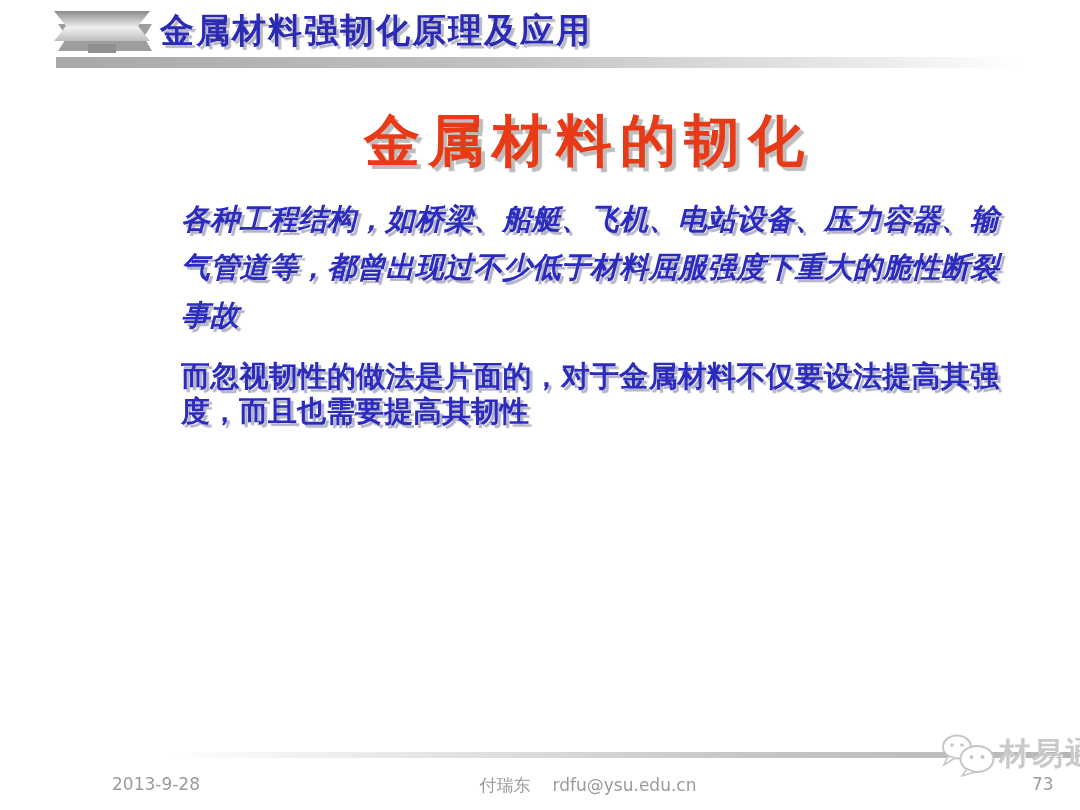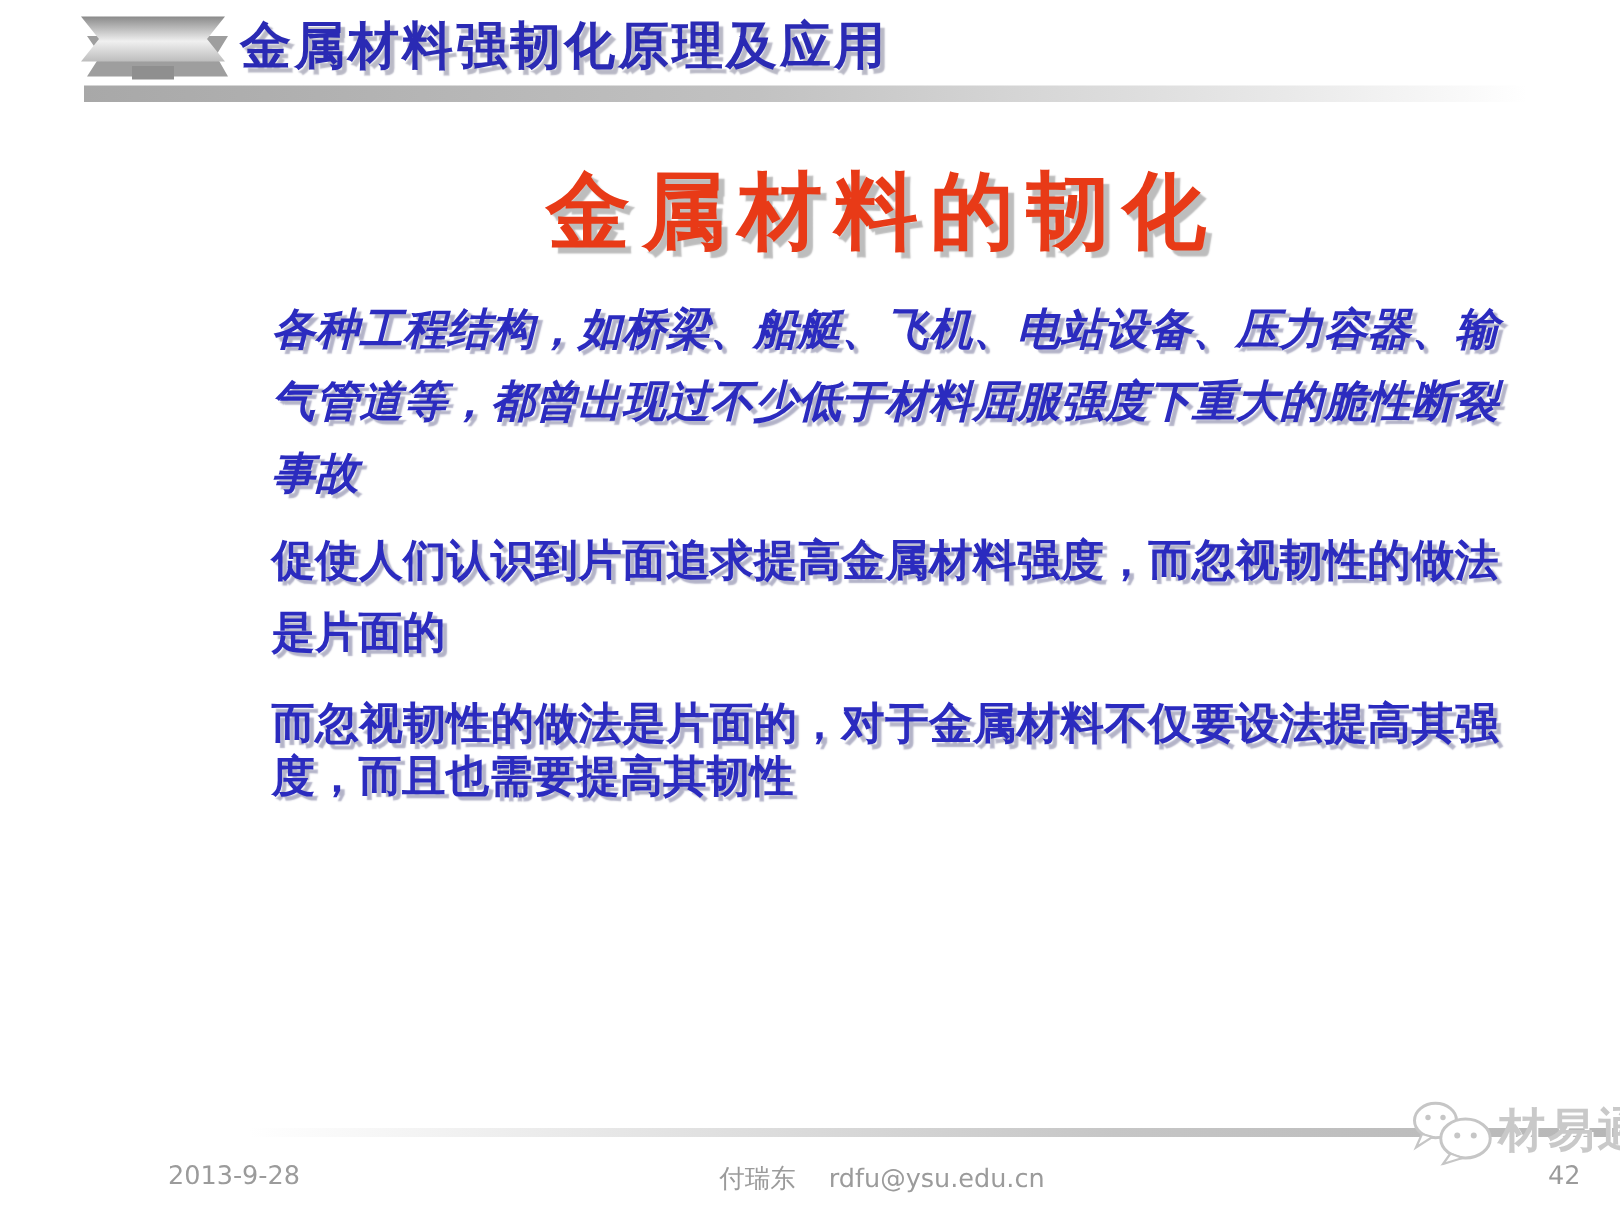--- a/index.html
+++ b/index.html
@@ -111,33 +111,32 @@
     <polygon points="2,7 98,7 86,22 98,37 2,37 14,22" fill="url(#ribbonGrad)"></polygon>
   </svg>
 
   <div class="header-title">金属材料强韧化原理及应用</div>
   <div class="header-bar"></div>
 
   <div class="slide-title">金属材料的韧化</div>
 
   <div class="content">
     <p class="para-1">各种工程结构，如桥梁、船艇、飞机、电站设备、压力容器、输气管道等，都曾出现过不少低于材料屈服强度下重大的脆性断裂事故</p>
-    <p class="para-2">促使人们认识到片面追求提高金属材料强度，而忽视韧性的做法是片面的</p>
     <p class="para-3">而忽视韧性的做法是片面的，对于金属材料不仅要设法提高其强度，而且也需要提高其韧性</p>
   </div>
 
   <div class="footer-bar"></div>
 
   <div class="footer-text footer-date">2013-9-28</div>
 
   <div class="footer-text footer-center">
     <span class="author">付瑞东</span><span>rdfu@ysu.edu.cn</span>
   </div>
 
-  <div class="footer-text footer-page">42</div>
+  <div class="footer-text footer-page">73</div>
 
   <div class="watermark">
     <svg class="watermark-bubbles" viewBox="0 0 62 44" xmlns="http://www.w3.org/2000/svg">
 
       <ellipse cx="20" cy="14" rx="14" ry="11.5" fill="#ffffff" stroke="#c6c6c6" stroke-width="2"></ellipse>
       <polygon points="11,23 7,32 18,25" fill="#ffffff" stroke="#c6c6c6" stroke-width="1.5"></polygon>
       <circle cx="15" cy="12" r="1.8" fill="#c6c6c6"></circle>
       <circle cx="25" cy="12" r="1.8" fill="#c6c6c6"></circle>
 
       <ellipse cx="40" cy="26" rx="16.5" ry="13" fill="#ffffff" stroke="#c6c6c6" stroke-width="2"></ellipse>

